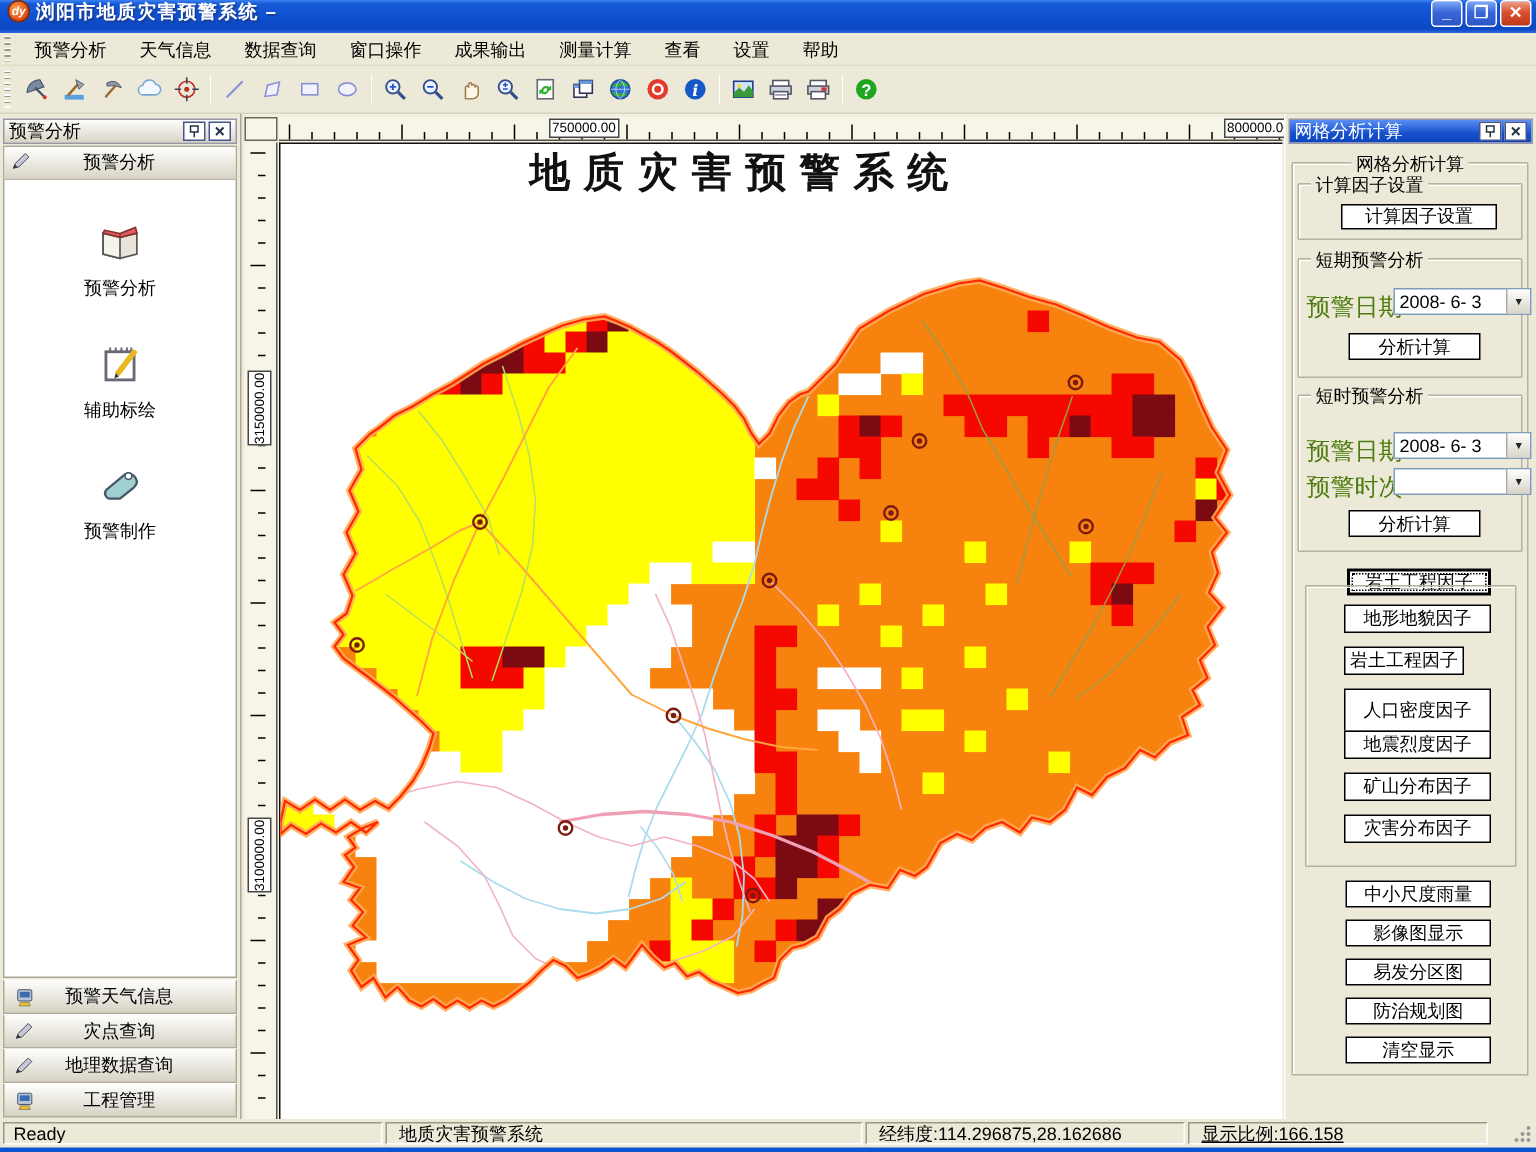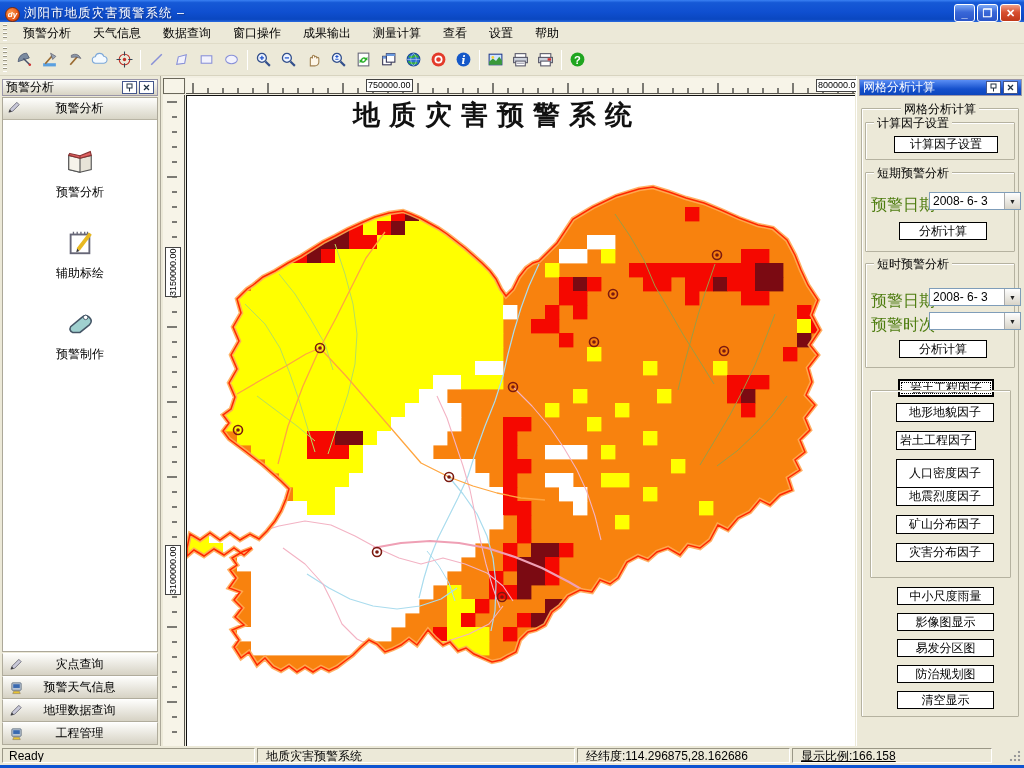--- a/index.html
+++ b/index.html
@@ -2,26 +2,26 @@
 <html><head>
 <meta charset="utf-8">
 <style>
   * { margin:0; padding:0; box-sizing:border-box; }
   html,body { width:1024px; height:768px; overflow:hidden; }
   body { font-family:"Liberation Sans", sans-serif; font-size:12px; background:#ece9d8; position:relative; }
 
   
   #titlebar { position:absolute; left:0; top:0; width:1024px; height:22px;
     background:linear-gradient(180deg,#3a81f3 0%,#1659d6 12%,#0f4fd0 55%,#0a47c0 88%,#2a6be0 100%);
-    display:flex; align-items:flex-end; padding:0 3px; }
+    display:flex; align-items:flex-start; padding:0 3px; }
   #titlebar .logo { width:15px; height:15px; border-radius:50%;
     background:radial-gradient(circle at 35% 35%, #ff9a4d, #e04b10 70%, #a03008);
     color:#fff; font-size:8px; font-style:italic; font-weight:bold;
     display:flex; align-items:center; justify-content:center; margin:0 4px 0 2px; border:1px solid #7a2a08;}
-  #titlebar .wtitle { color:#fff; font-weight:normal; font-size:12.5px; text-shadow:1px 1px 1px #1a3a8a; letter-spacing:1px;}
+  #titlebar .wtitle { color:#fff; font-weight:bold; font-size:12.5px; text-shadow:1px 1px 1px #1a3a8a; letter-spacing:1px;}
   #titlebar .winbtns { margin-left:auto; display:flex; gap:2px; }
   .winbtn { width:21px; height:18px; border-radius:3px; border:1px solid #fff;
     background:linear-gradient(180deg,#7da9f5,#3967d8 45%,#2a55c8); color:#fff;
     font-size:11px; line-height:16px; text-align:center; font-weight:bold; }
   .winbtn.close { background:linear-gradient(180deg,#f0a088,#d85030 45%,#c03818); }
 
   
   #menubar { position:absolute; left:0; top:22px; width:1024px; height:22px; background:#ece9d8;
     display:flex; align-items:center; border-bottom:1px solid #e0dcc8;}
   .grip { width:4px; height:80%; margin:0 5px 0 3px;
@@ -312,32 +312,32 @@
           </svg><div class="label">辅助标绘</div></div>
         <div class="lp-item"><svg width="30" height="30" viewBox="0 0 16 16">
             <path d="M4 13 q-2 -1 -1 -3 l6 -5 q2 -2 4 0 t0 4 l-5 4 z" fill="#9fd0cf" stroke="#456" stroke-width=".8"></path>
             <circle cx="11" cy="5" r="1.2" fill="#fff" stroke="#456" stroke-width=".5"></circle>
           </svg><div class="label">预警制作</div></div>
       </div>
   </div>
   <div id="lp-bars">
       <div class="lp-bar">
         <svg width="15" height="15" viewBox="0 0 16 16">
-          <path d="M2 13 l4 -1 7 -7 -2.5 -2.5 -7 7 z" fill="#c8c8d8" stroke="#445" stroke-width=".7"></path>
-          <path d="M2 13 l3 -.8 -2 -2 z" fill="#333"></path>
-        </svg>
-        <span class="blabel">灾点查询</span>
-      </div>
-      <div class="lp-bar">
-        <svg width="15" height="15" viewBox="0 0 16 16">
           <rect x="3" y="3" width="10" height="8" rx="1" fill="#b8c4d4" stroke="#456" stroke-width=".7"></rect>
           <rect x="4.5" y="4.5" width="7" height="4" fill="#3a6ab0"></rect>
           <path d="M5 12 h6 l1 2.5 h-8 z" fill="#e8c430" stroke="#875" stroke-width=".6"></path>
         </svg>
         <span class="blabel">预警天气信息</span>
+      </div>
+      <div class="lp-bar">
+        <svg width="15" height="15" viewBox="0 0 16 16">
+          <path d="M2 13 l4 -1 7 -7 -2.5 -2.5 -7 7 z" fill="#c8c8d8" stroke="#445" stroke-width=".7"></path>
+          <path d="M2 13 l3 -.8 -2 -2 z" fill="#333"></path>
+        </svg>
+        <span class="blabel">灾点查询</span>
       </div>
       <div class="lp-bar">
         <svg width="15" height="15" viewBox="0 0 16 16">
           <path d="M2 13 l4 -1 7 -7 -2.5 -2.5 -7 7 z" fill="#c8c8d8" stroke="#445" stroke-width=".7"></path>
           <path d="M2 13 l3 -.8 -2 -2 z" fill="#333"></path>
         </svg>
         <span class="blabel">地理数据查询</span>
       </div>
       <div class="lp-bar">
         <svg width="15" height="15" viewBox="0 0 16 16">

